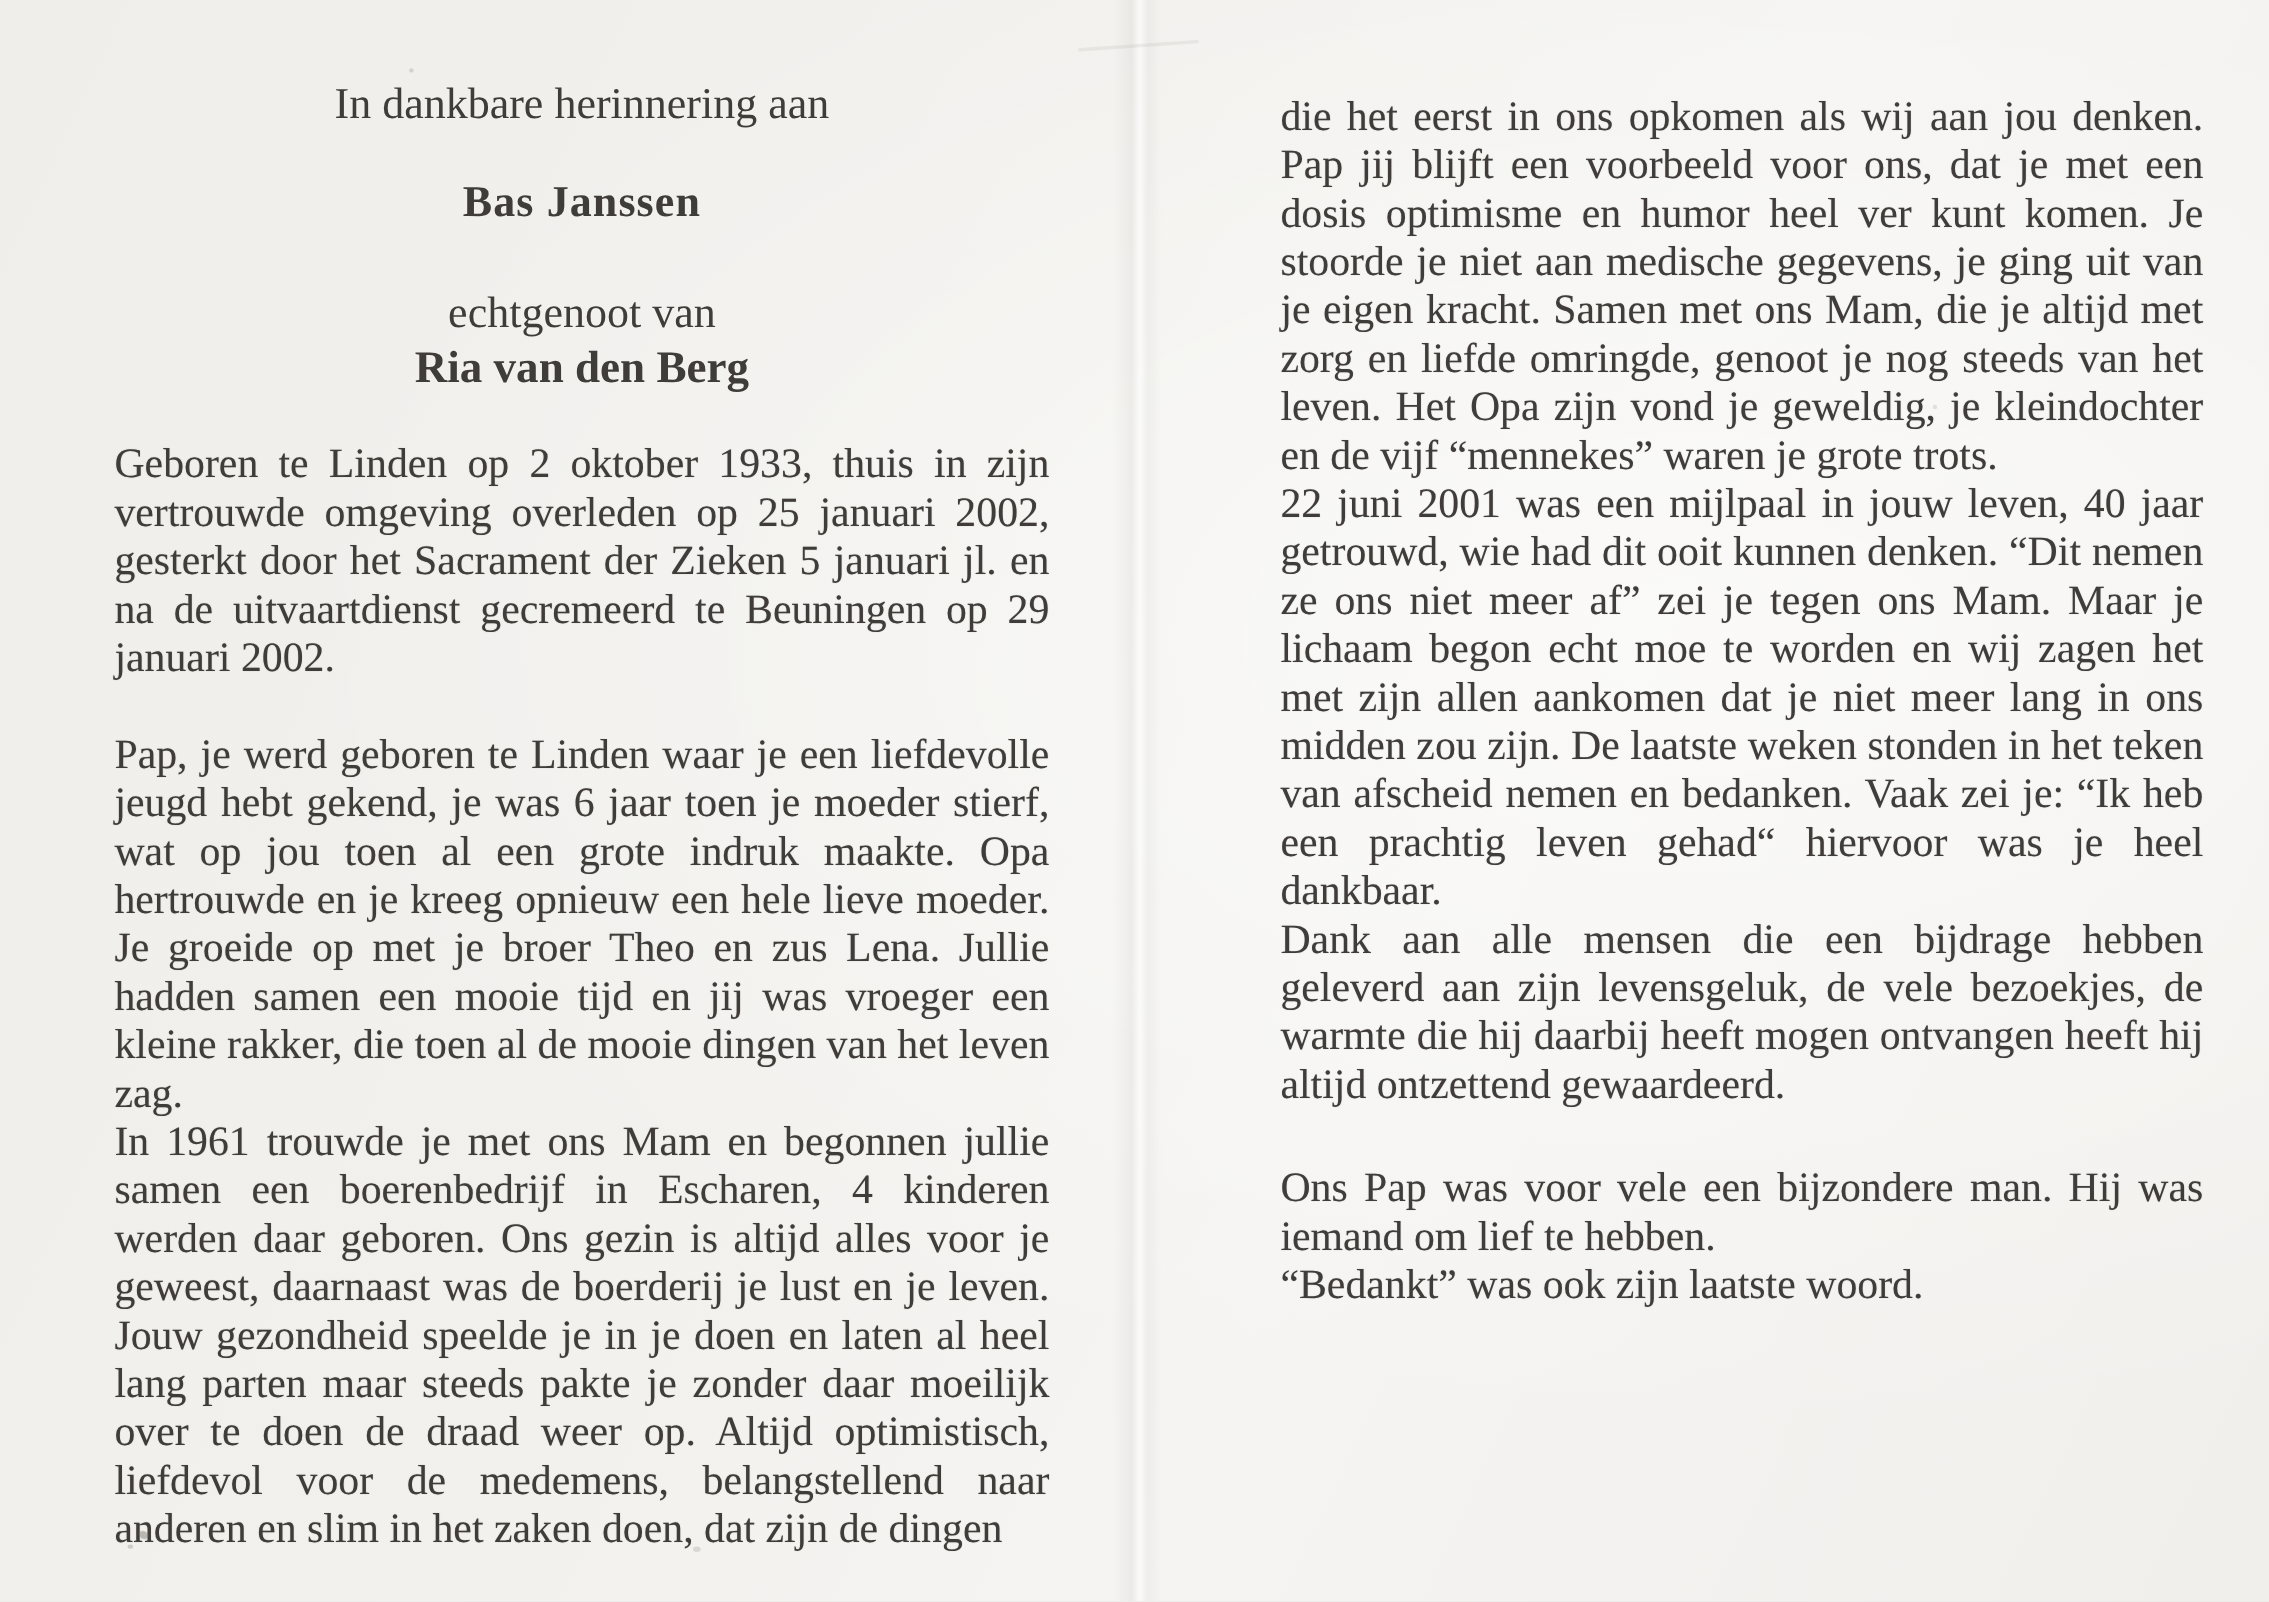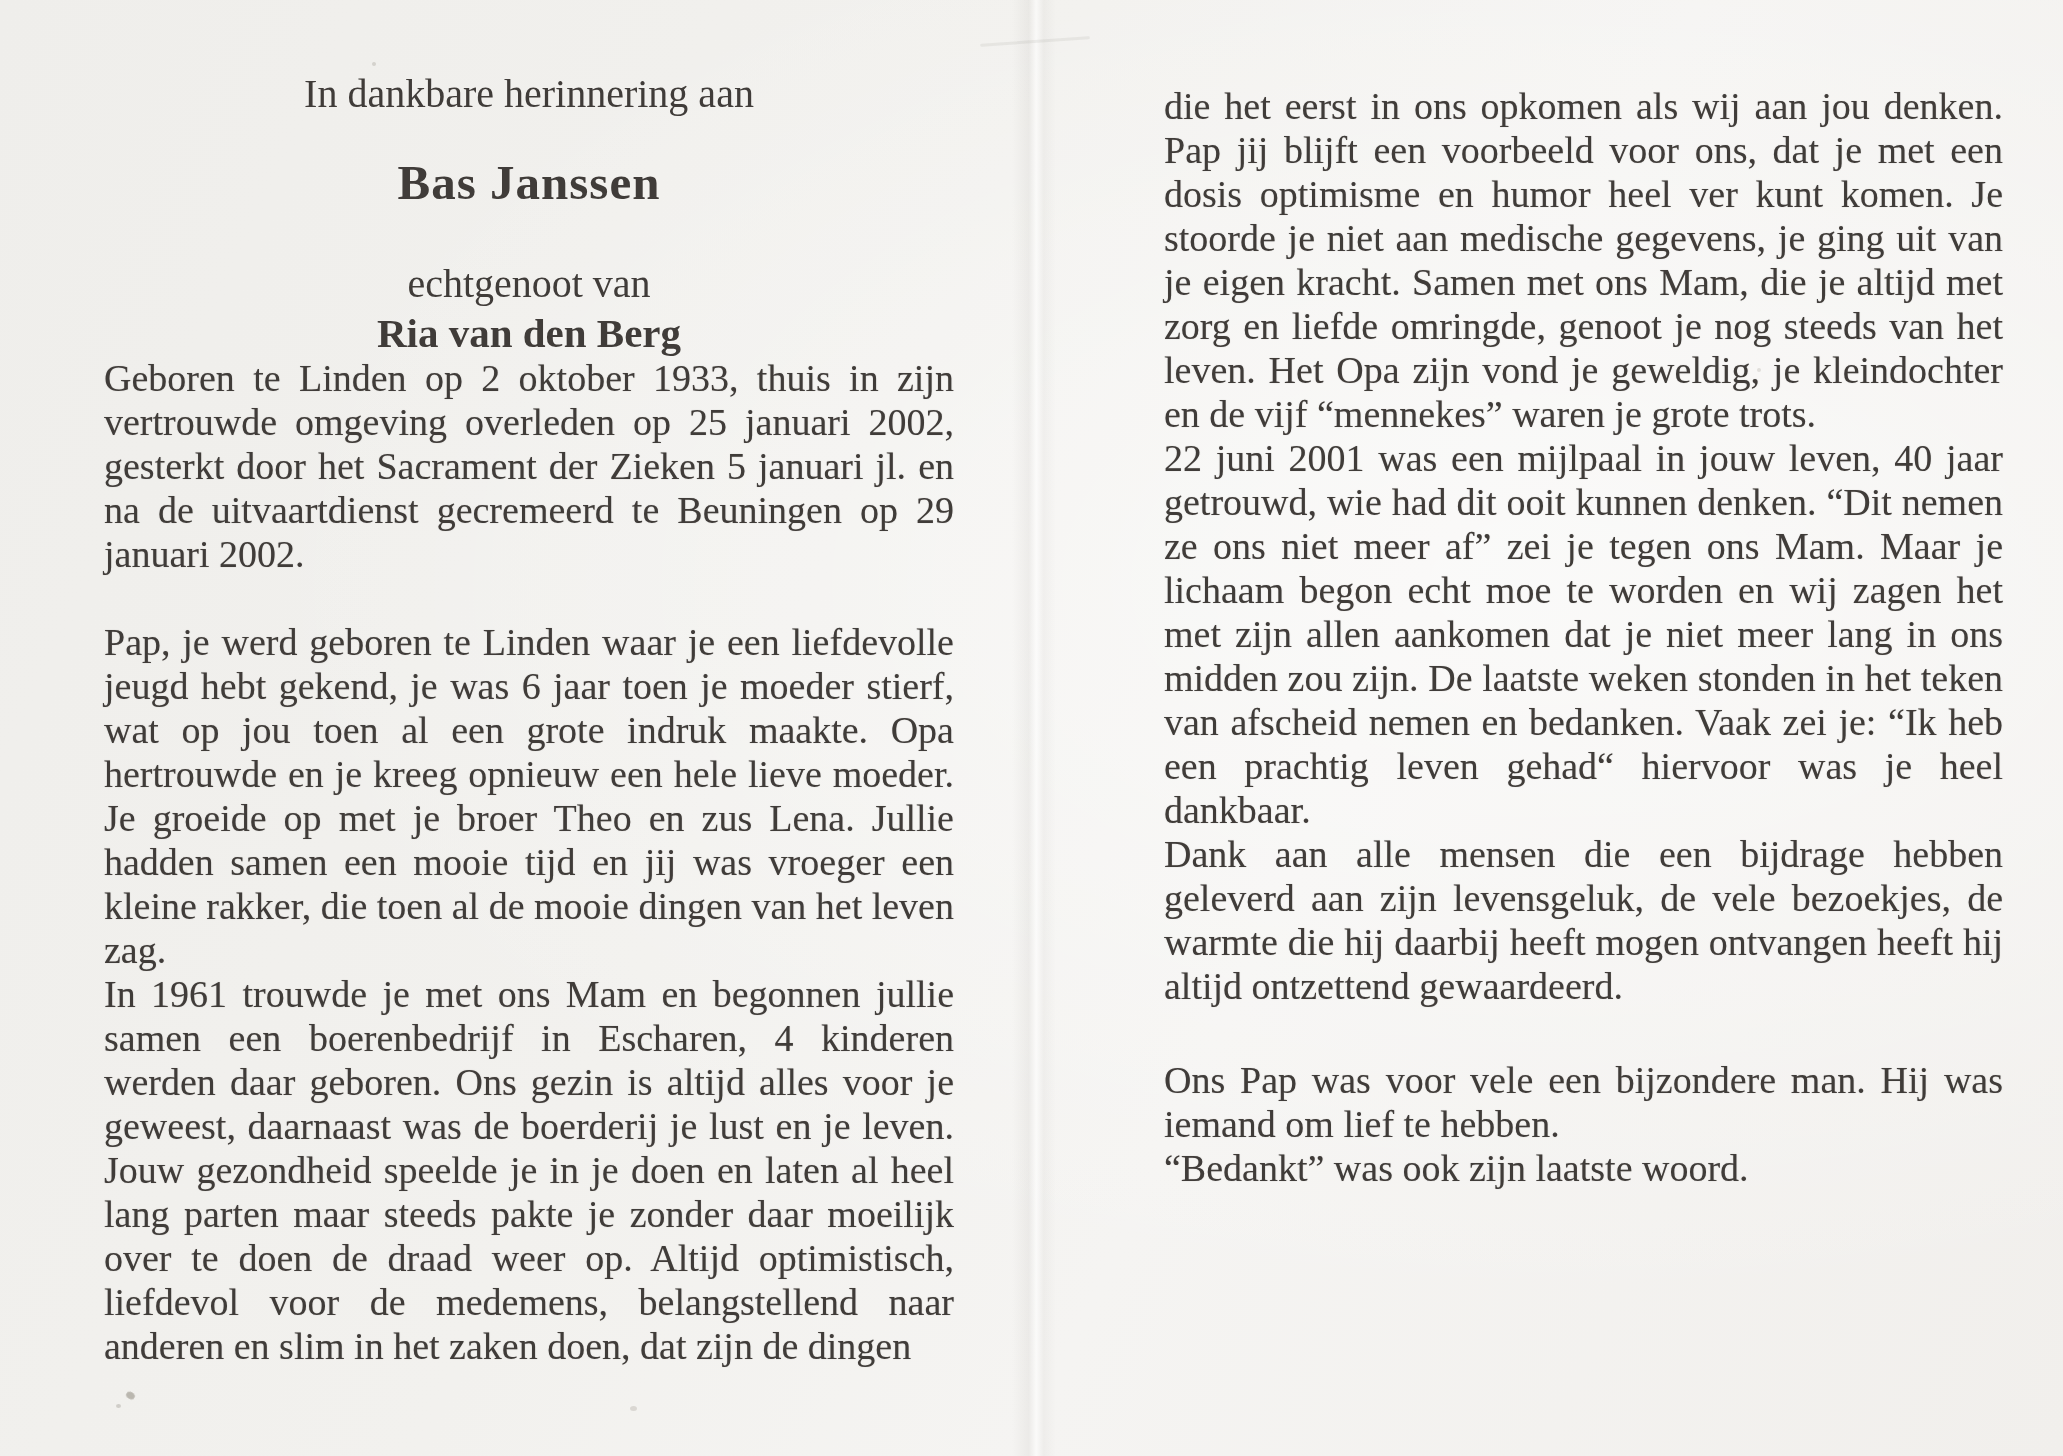--- a/index.html
+++ b/index.html
@@ -24,34 +24,34 @@
     position: absolute;
     top: 0;
     bottom: 12px;
     box-sizing: border-box;
   }
   .page-left  { left: 0;      width: 1032px; padding: 0 78px 0 104px; }
   .page-right { left: 1032px; width: 1031px; padding: 84px 60px 0 132px; }
 
   .card-header { text-align: center; }
   .intro    { font-size: 40px; line-height: 44px; margin: 0; padding-top: 72px; }
-  .name     { font-size: 49px; line-height: 54px; margin: 40px 0 0; font-weight: bold; letter-spacing: 1px; }
+  .name     { font-size: 40px; line-height: 54px; margin: 40px 0 0; font-weight: bold; letter-spacing: 1px; }
   .relation { font-size: 40px; line-height: 44px; margin: 52px 0 0; text-align: center; }
   .spouse   { font-size: 41px; line-height: 46px; margin: 4px 0 0; font-weight: bold; }
 
   .body {
     font-size: 38px;
     line-height: 44px;
     text-align: justify;
     margin: 0;
     text-shadow: 0 0 1px rgba(64,60,57,0.35);
   }
   .gap   { margin-top: 44px; }
   .gap-lg{ margin-top: 50px; }
-  .first { }
+  .first { margin-top: 44px; }
 
   .signature {
     margin: 52px 58px 0 auto;
     width: fit-content;
     text-align: center;
     font-size: 39px;
     line-height: 47px;
     text-shadow: 0 0 1px rgba(64,60,57,0.35);
   }
   .signature p { margin: 0; }

